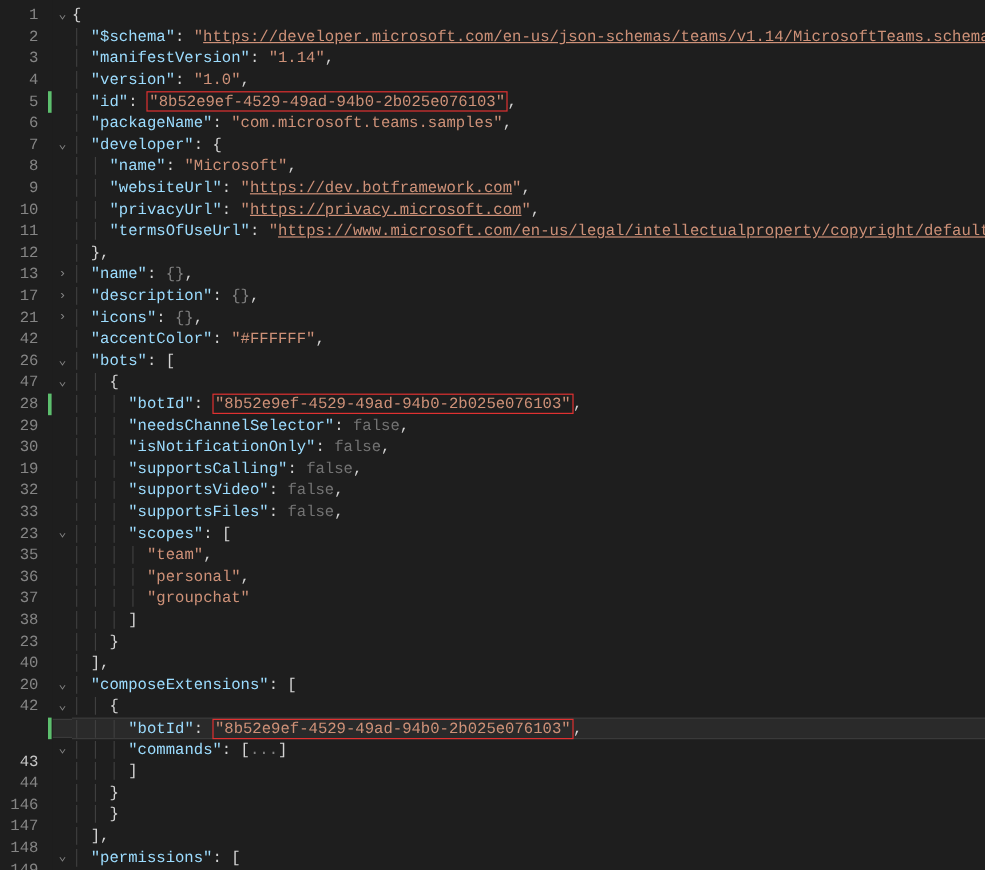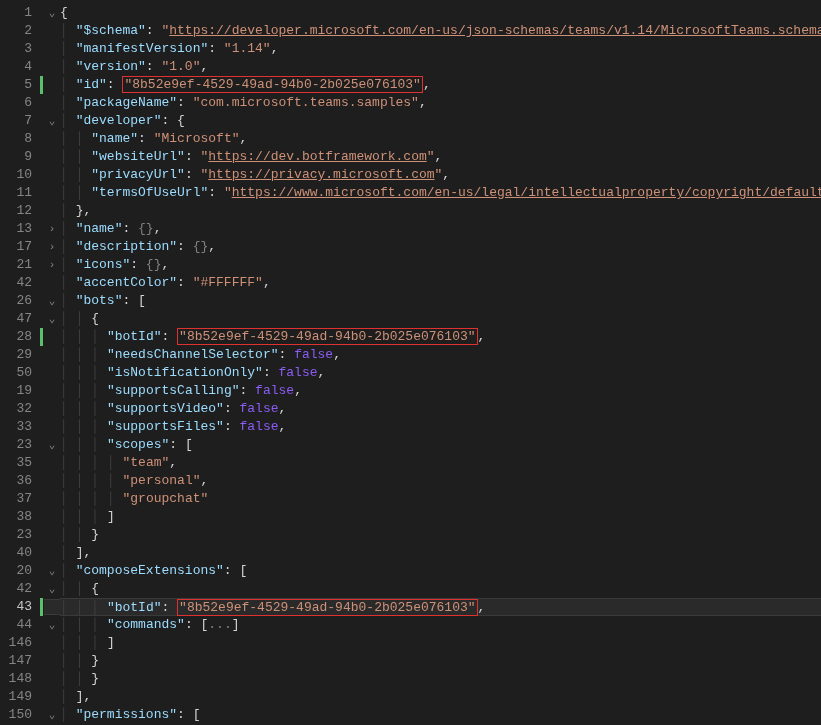--- a/index.html
+++ b/index.html
@@ -38,35 +38,35 @@
     padding: 4px 0;
     line-height: 18px;
     white-space: pre;
     position: relative;
   }
   .line { height: 18px; position: relative; }
   .line.highlighted { background: #2a2a2a; border-top: 1px solid #3a3a3a; border-bottom: 1px solid #3a3a3a; padding-top:0; box-sizing: border-box; height:18px; }
   .line.highlighted::before { content:''; position:absolute; left:-60px; right:-200px; top:0; bottom:0; background:#2a2a2a; z-index:-1; border-top:1px solid #3a3a3a; border-bottom:1px solid #3a3a3a;}
   .key { color: #9cdcfe; }
   .str { color: #ce9178; }
-  .bool { color: #8b5cf6; font-family: Liberation Mono, monospace; }
+  .bool { color: #737373; font-family: Liberation Mono, monospace; }
   .punc { color: #d4d4d4; }
   .link { color: #ce9178; text-decoration: underline; }
   .collapsed { color: #808080; }
   .box-red { border: 1.5px solid #e03131; padding: 0 1px; display: inline-block; line-height: 15px; }
   .change-bar {
     position: absolute;
     left: 40px;
     width: 3px;
     height: 18px;
     background: #5dbf6e;
     z-index: 5;
   }
   .ig { color: #404040; }
-  .lineno.active { color: #c6c6c6; }
+  .lineno.active { color: #c6c6c6; margin-top: 28px; }
 </style>
 </head>
 <body>
 
 <div class="editor">
   <div class="gutter" id="gutter">
       <span class="lineno">1</span>
       <span class="lineno">2</span>
       <span class="lineno">3</span>
       <span class="lineno">4</span>
@@ -79,21 +79,21 @@
       <span class="lineno">11</span>
       <span class="lineno">12</span>
       <span class="lineno">13</span>
       <span class="lineno">17</span>
       <span class="lineno">21</span>
       <span class="lineno">42</span>
       <span class="lineno">26</span>
       <span class="lineno">47</span>
       <span class="lineno">28</span>
       <span class="lineno">29</span>
-      <span class="lineno">50</span>
+      <span class="lineno">30</span>
       <span class="lineno">19</span>
       <span class="lineno">32</span>
       <span class="lineno">33</span>
       <span class="lineno">23</span>
       <span class="lineno">35</span>
       <span class="lineno">36</span>
       <span class="lineno">37</span>
       <span class="lineno">38</span>
       <span class="lineno">23</span>
       <span class="lineno">40</span>

